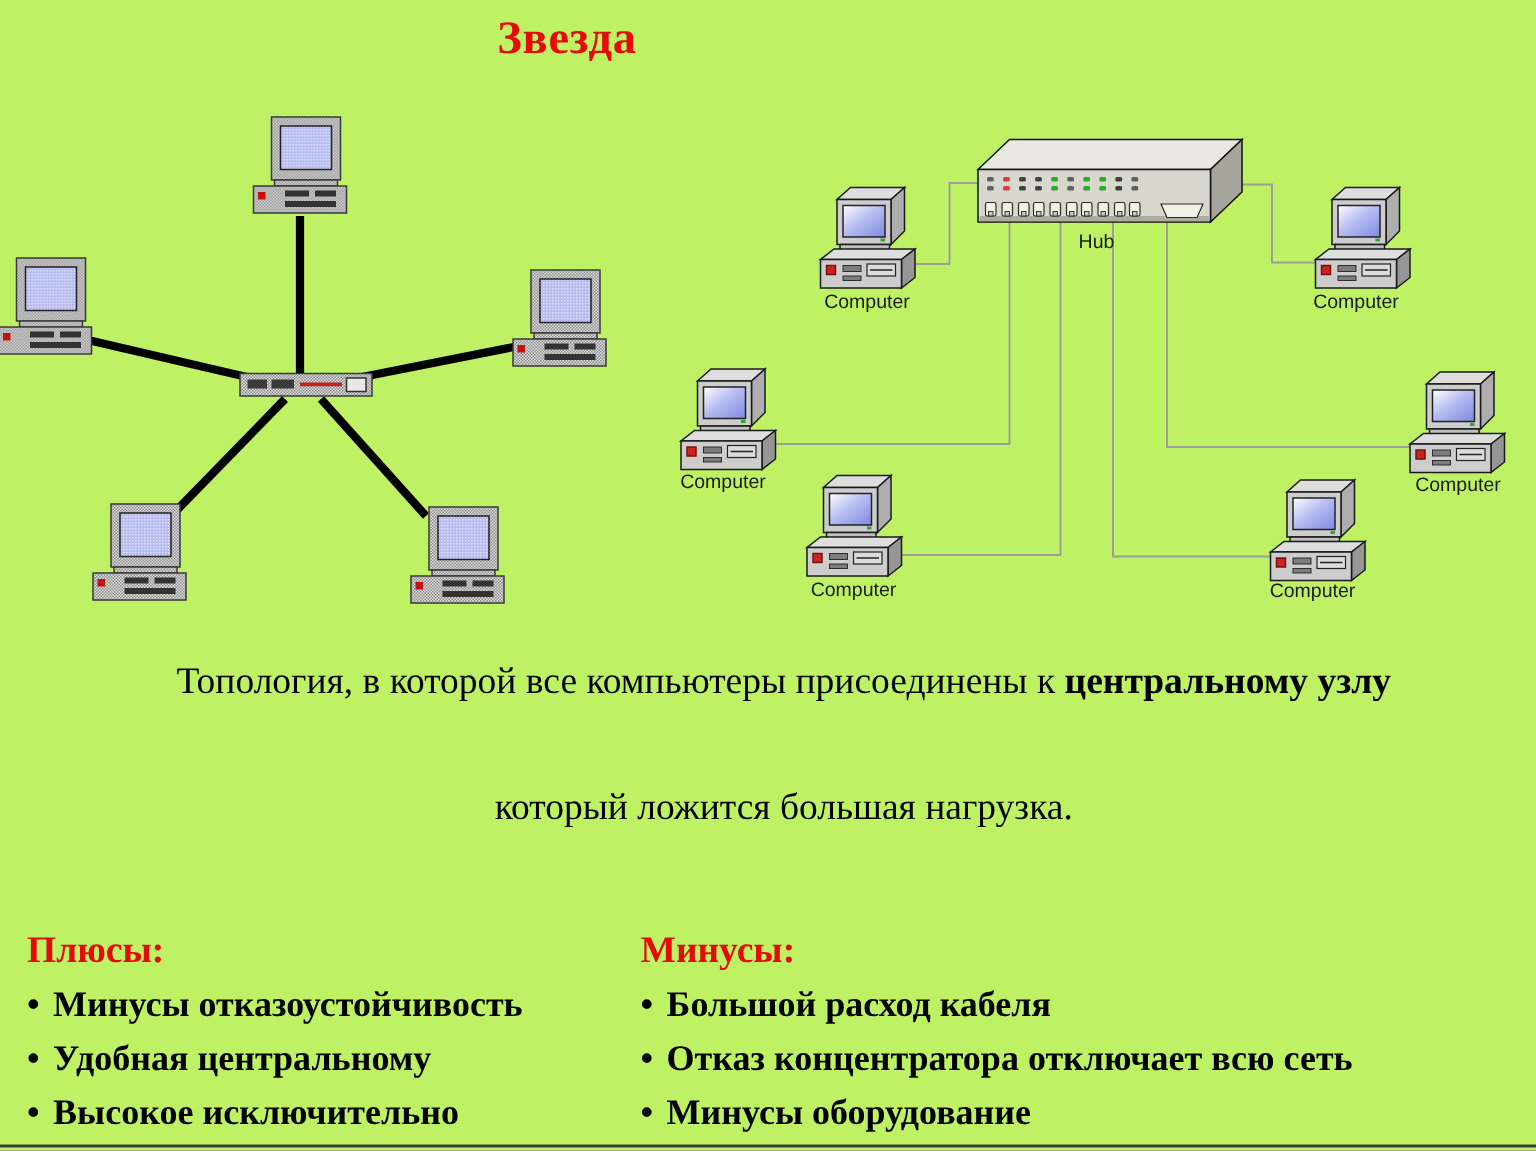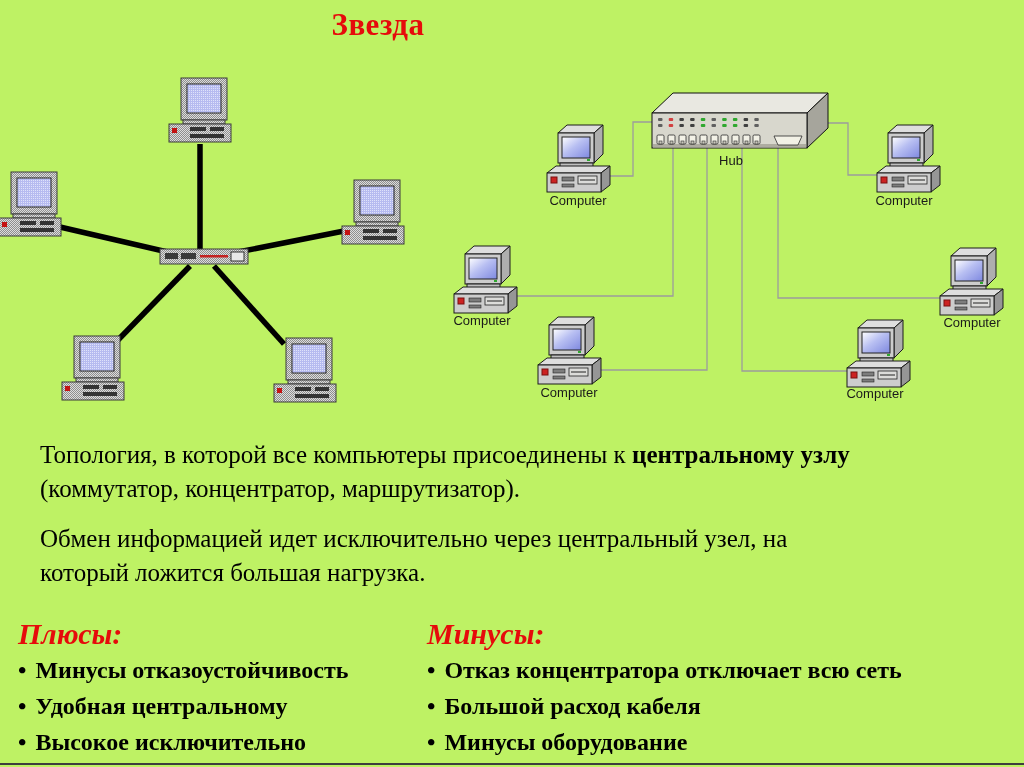--- a/index.html
+++ b/index.html
@@ -1,24 +1,24 @@
 <!DOCTYPE html>
 <html><head>
 <meta charset="utf-8">
 <style>
   html,body{margin:0;padding:0;background:#888;}
   .slide{position:relative;width:1024px;height:767px;background:#bef264;overflow:hidden;
          font-family:"Liberation Serif",serif;color:#000;}
   .title{position:absolute;top:7px;left:0;width:756px;margin:0;text-align:center;
          font-size:31px;font-weight:bold;letter-spacing:0.5px;}
-  .para{position:absolute;left:40px;width:965px;font-size:25px;line-height:34px;}
+  .para{position:absolute;left:40px;width:965px;font-size:25px;line-height:34px;text-align:center;}
   #p1{top:438px}
   #p2{top:522px}
   .plist{position:absolute;top:616px;font-size:24px;line-height:36px;font-weight:bold;}
-  .plist .hd{font-size:30px;font-style:italic;}
+  .plist .hd{font-size:25px;}
   #pros{left:18px;width:430px}
   #cons{left:427px;width:572px}
   .blt{margin-right:9px}
   .bottom-line{position:absolute;left:0;top:763px;width:1024px;height:2px;background:#3d3d3d;}
   svg{position:absolute;display:block;}
   #leftsvg{left:0;top:60px}
   #rightsvg{left:440px;top:60px}
   .lbl{font-family:"Liberation Sans",sans-serif;font-size:13px;fill:#1a1a1a;}
   .thin{fill:none;stroke:#9c9c9c;stroke-width:1.3px;}
   .thick{stroke:#000;stroke-width:5.5px;}
@@ -167,36 +167,34 @@
     <text class="lbl" x="138" y="145" text-anchor="middle">Computer</text>
     <text class="lbl" x="464" y="145" text-anchor="middle">Computer</text>
     <text class="lbl" x="42" y="265" text-anchor="middle">Computer</text>
     <text class="lbl" x="532" y="267" text-anchor="middle">Computer</text>
     <text class="lbl" x="129" y="337" text-anchor="middle">Computer</text>
     <text class="lbl" x="435" y="338" text-anchor="middle">Computer</text>
   </svg>
 
   <div class="para" id="p1">
     <div><span>Топология, в которой все компьютеры присоединены к </span><b>центральному узлу</b></div>
-    <div>(коммутатор, концентратор, маршрутизатор).</div>
   </div>
 
   <div class="para" id="p2">
-    <div>Обмен информацией идет исключительно через центральный узел, на</div>
     <div>который ложится большая нагрузка.</div>
   </div>
 
   <div class="plist" id="pros">
     <div class="hd" style="color: rgb(230, 11, 11);">Плюсы:</div>
     <div><span class="blt">•</span><span>Минусы отказоустойчивость</span></div>
     <div><span class="blt">•</span><span>Удобная центральному</span></div>
     <div><span class="blt">•</span><span>Высокое исключительно</span></div>
   </div>
 
   <div class="plist" id="cons">
     <div class="hd" style="color: rgb(230, 11, 11);">Минусы:</div>
+    <div><span class="blt">•</span><span>Большой расход кабеля</span></div>
     <div><span class="blt">•</span><span>Отказ концентратора отключает всю сеть</span></div>
-    <div><span class="blt">•</span><span>Большой расход кабеля</span></div>
     <div><span class="blt">•</span><span>Минусы оборудование</span></div>
   </div>
 
   <div class="bottom-line"></div>
 </div>
 
 </body></html>

